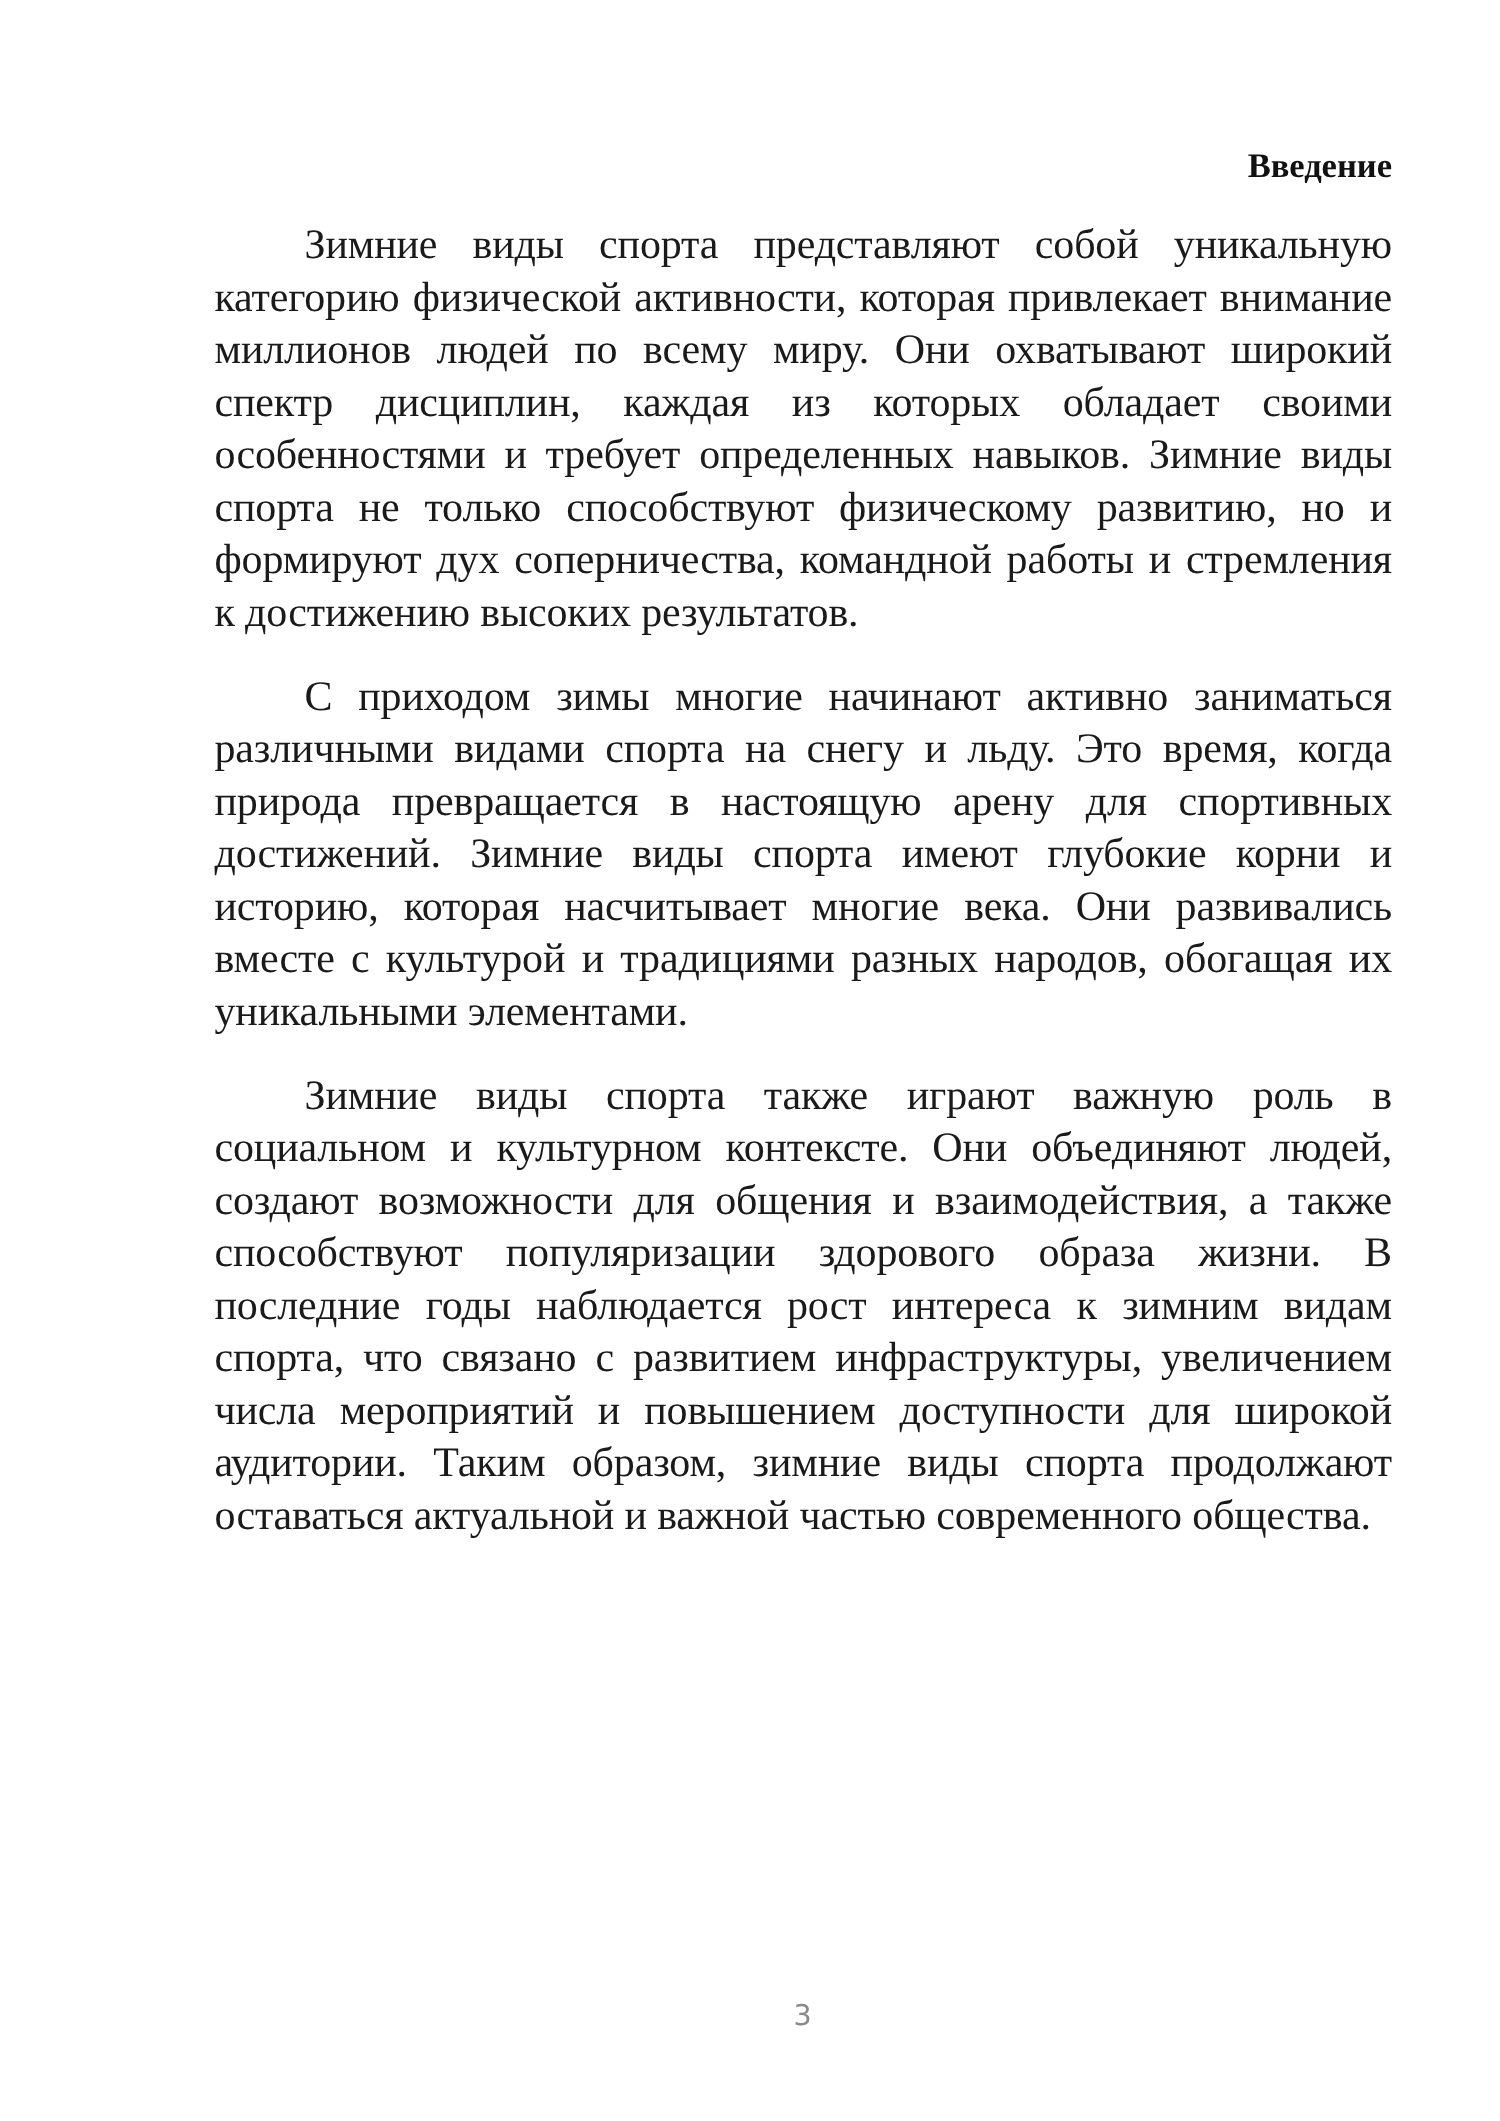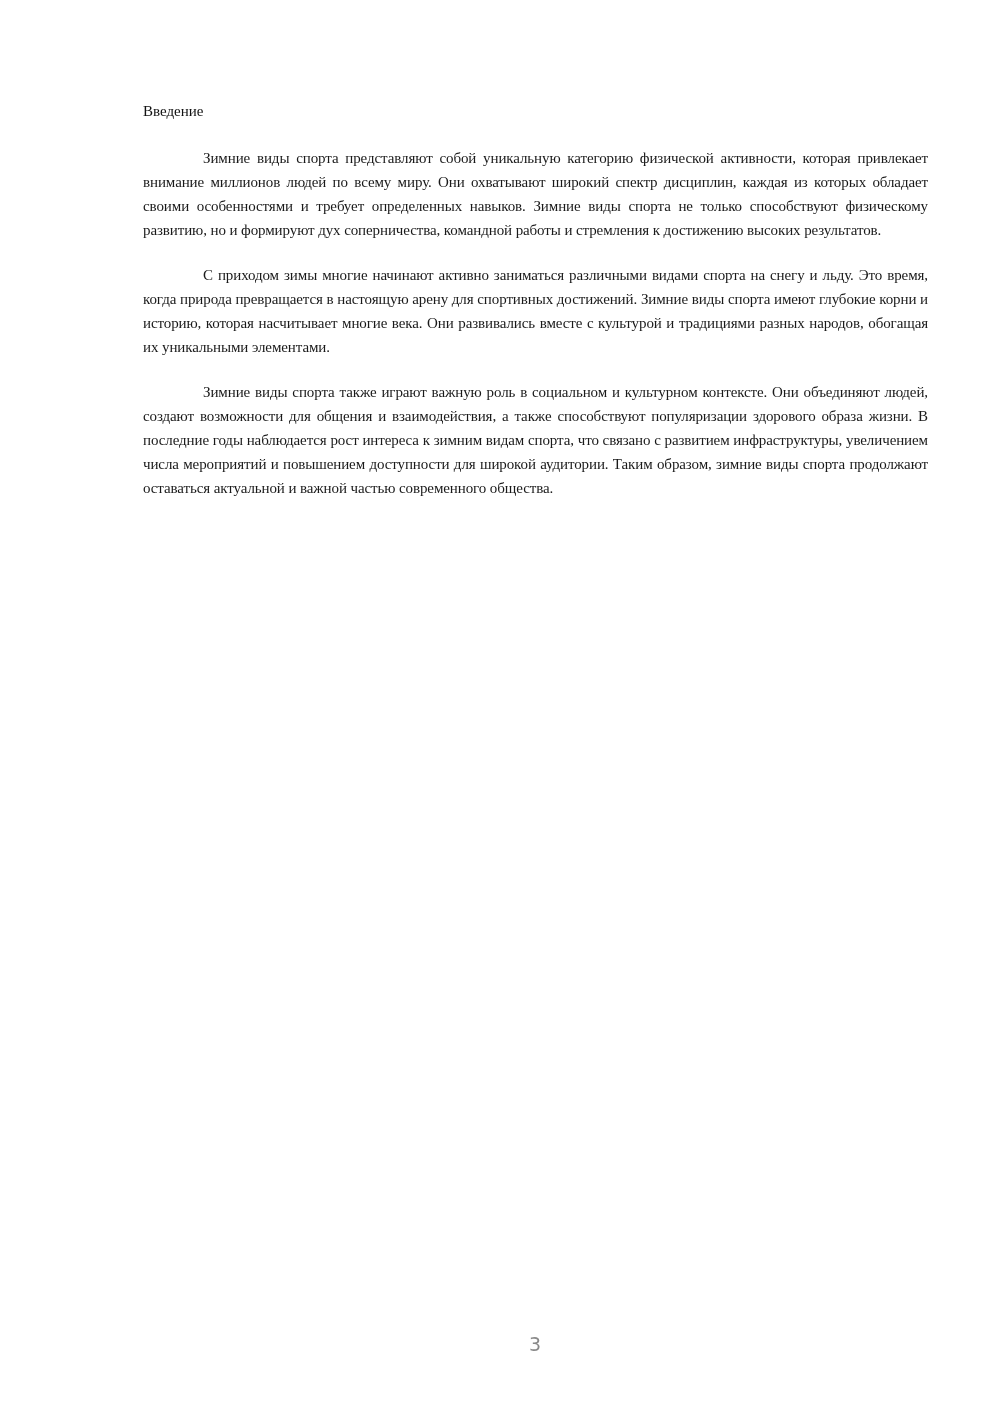--- a/index.html
+++ b/index.html
@@ -22,31 +22,31 @@
       height: 1414px;
       background: #ffffff;
     }
     .content {
       position: absolute;
       left: 143px;
       top: 96px;
       width: 785px;
     }
     .title {
-      text-align: left;
-      font-weight: normal;
-      font-size: 15px;
+      text-align: right;
+      font-weight: bold;
+      font-size: 23px;
       line-height: 30px;
       margin: 0 0 20px 0;
       padding-left: 0;
       color: #111;
     }
     .para {
-      font-size: 15px;
-      line-height: 24px;
+      font-size: 28px;
+      line-height: 35px;
       text-align: justify;
       text-indent: 60px;
       margin: 0 0 21px 0;
       letter-spacing: -0.1px;
       word-spacing: 0px;
     }
     .page-number {
       position: absolute;
       top: 1333px;
       left: 0;

